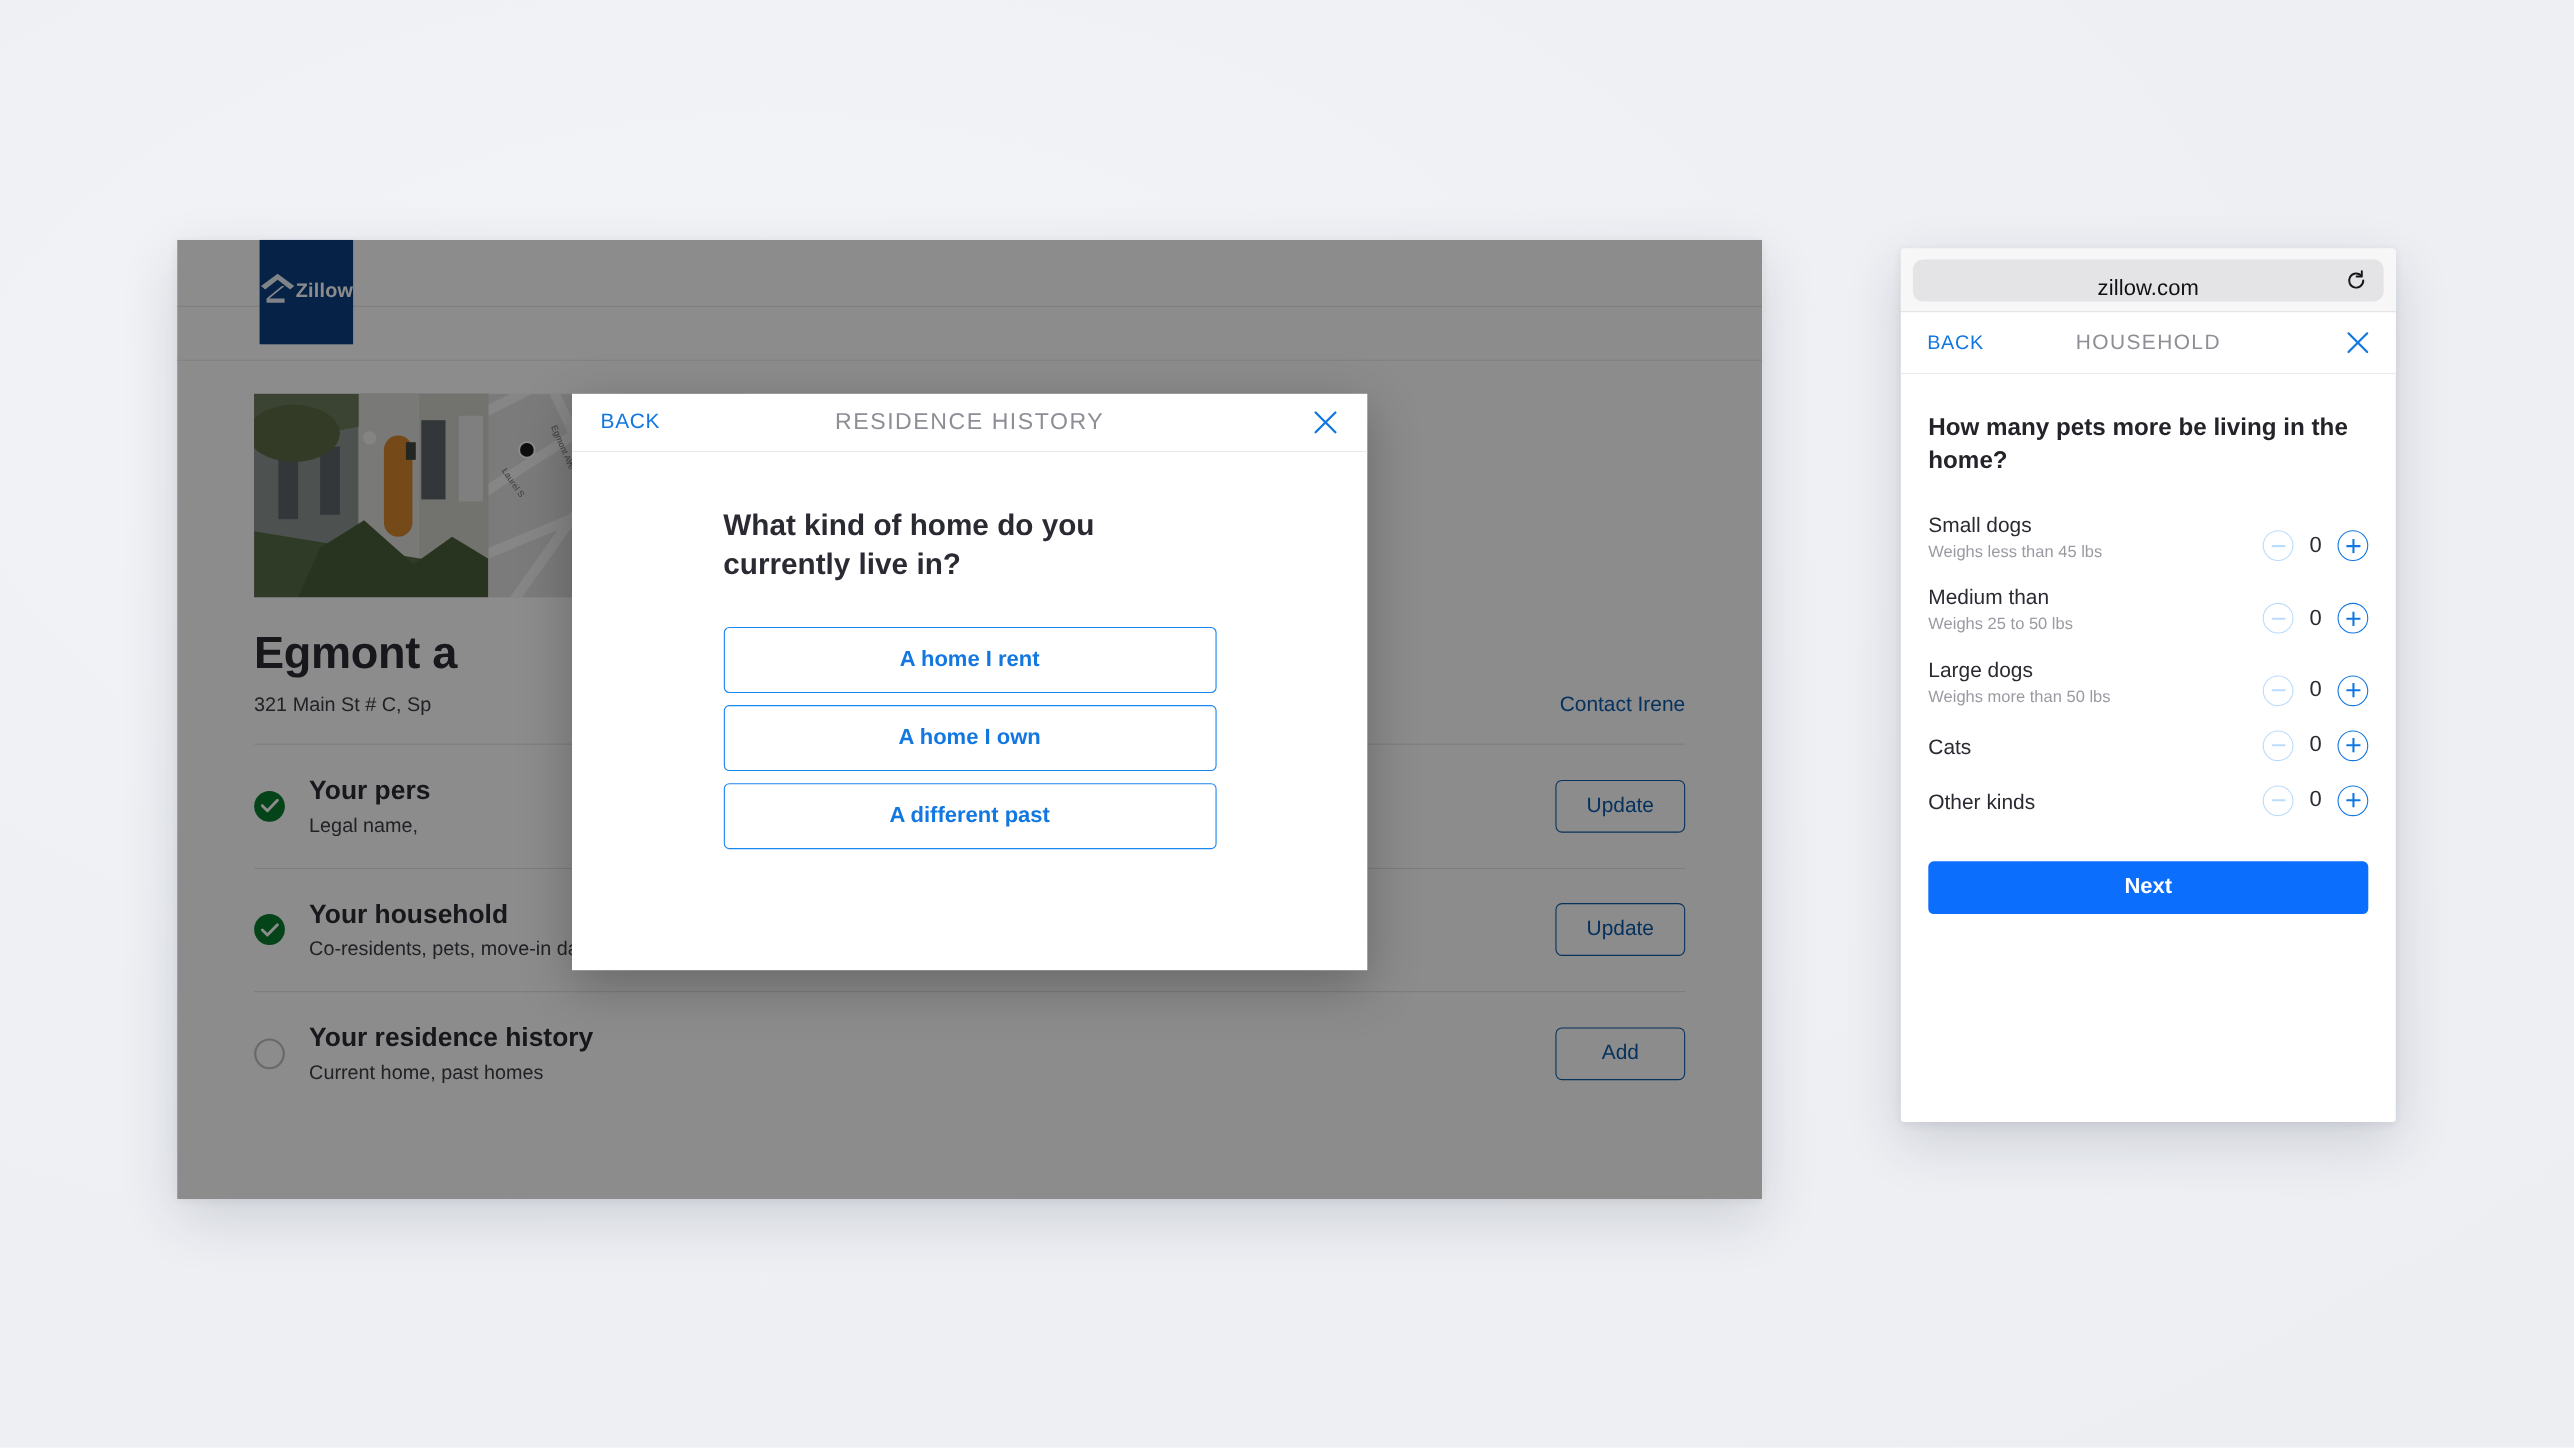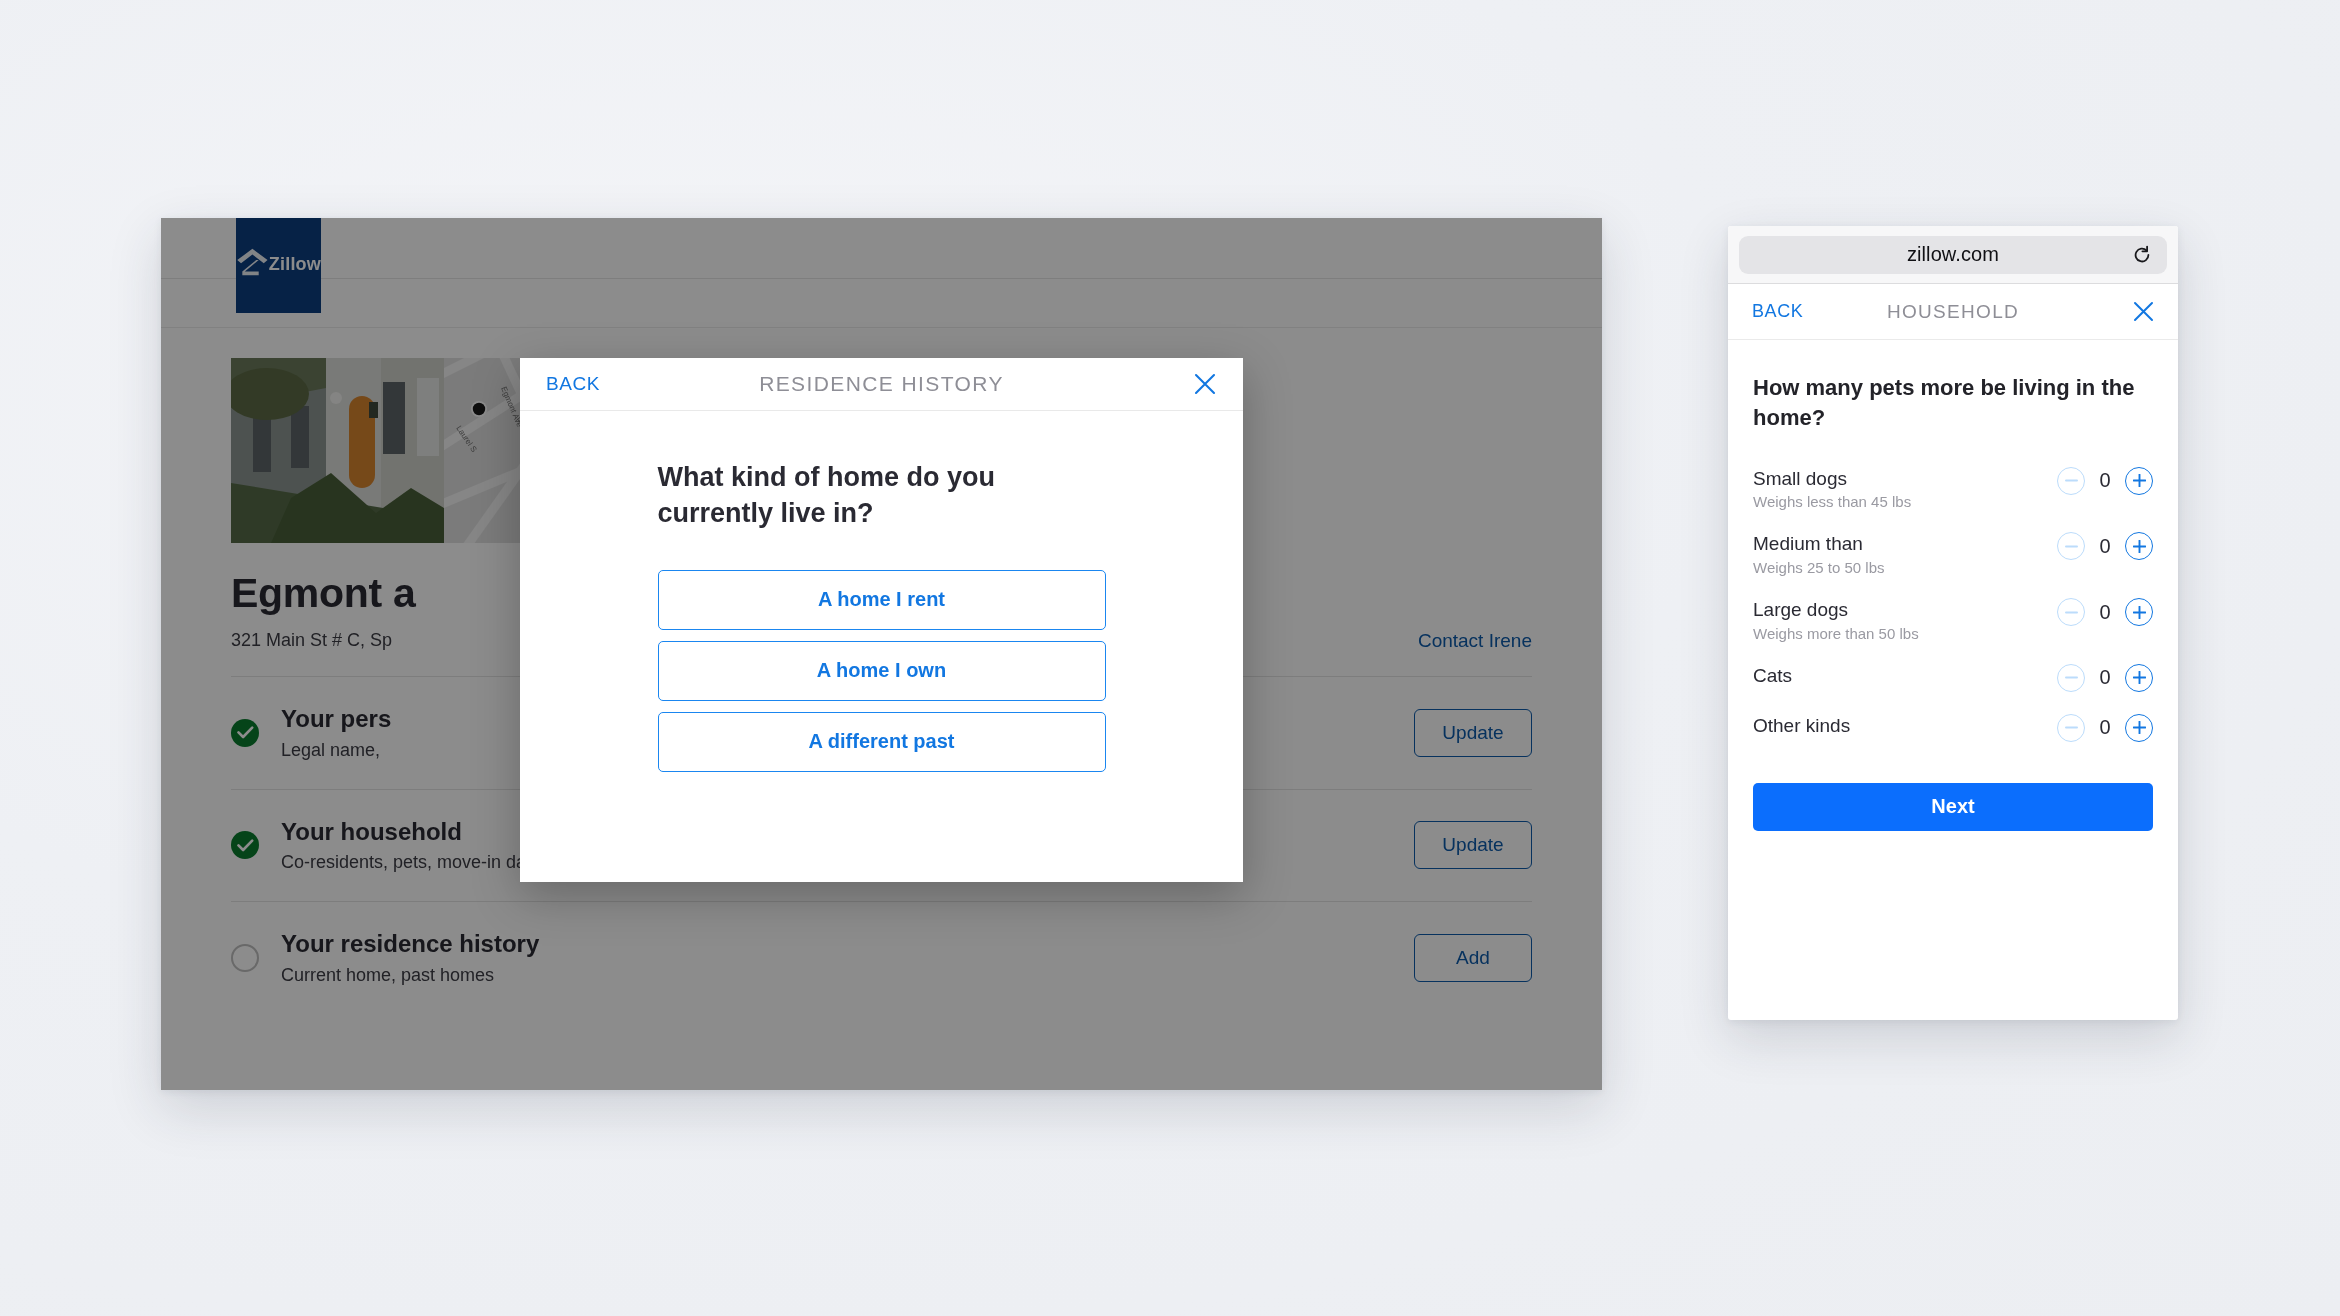--- a/index.html
+++ b/index.html
@@ -150,21 +150,21 @@
     background:#fff;border-radius:3px;
     box-shadow:0 18px 50px rgba(40,45,60,.16), 0 2px 8px rgba(40,45,60,.08);
     overflow:hidden;display:flex;flex-direction:column;
   }
   .ph-urlbar{
     flex:0 0 58px;background:#f7f7f8;border-bottom:1px solid #dcdcde;
     display:flex;align-items:center;padding:0 11px;box-sizing:border-box;
   }
   .ph-urlfield{
     flex:1;height:38px;background:#e4e4e7;border-radius:9px;
-    display:flex;align-items:center;justify-content:center;position:relative;
+    display:flex;align-items:flex-end;justify-content:center;position:relative;
   }
   .ph-url{font-size:20px;color:#101014;letter-spacing:.1px;}
   .ph-reload{position:absolute;right:14px;top:50%;transform:translateY(-50%);
     width:22px;height:22px;cursor:pointer;display:flex;align-items:center;justify-content:center;}
 
   .ph-navbar{
     flex:0 0 55px;position:relative;display:flex;align-items:center;
     border-bottom:1px solid #eaeaea;background:#fff;
   }
   .ph-back{position:absolute;left:24px;color:#1277e1;font-size:18px;letter-spacing:.6px;
@@ -173,21 +173,21 @@
   .ph-close{position:absolute;right:22px;top:50%;transform:translateY(-50%);
     width:26px;height:26px;background:none;border:0;padding:0;cursor:pointer;
     display:flex;align-items:center;justify-content:center;}
 
   .ph-body{flex:1;padding:0 25px;box-sizing:border-box;}
   .ph-q{
     margin:33px 0 0 0;font-size:22px;font-weight:700;color:#232329;line-height:1.38;
   }
   .pet-list{margin-top:22px;}
   .pet-row{
-    display:flex;align-items:flex-start;padding:11px 0;min-height:44px;box-sizing:border-box;
+    display:flex;align-items:flex-end;padding:11px 0;min-height:44px;box-sizing:border-box;
   }
   .pet-labels{flex:1;}
   .pet-name{font-size:19px;color:#2a2a33;line-height:1.25;}
   .pet-note{font-size:15px;color:#9a9aa2;margin-top:3px;}
   .stepper{display:flex;align-items:center;gap:0;}
   .step-btn{
     width:28px;height:28px;border-radius:50%;background:none;padding:0;cursor:pointer;
     display:flex;align-items:center;justify-content:center;box-sizing:border-box;
   }
   .step-btn.minus{border:1.6px solid #bcdcfb;}

